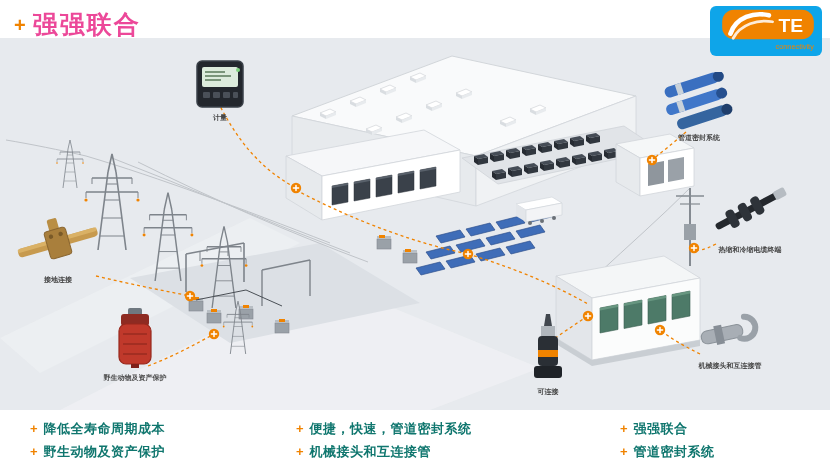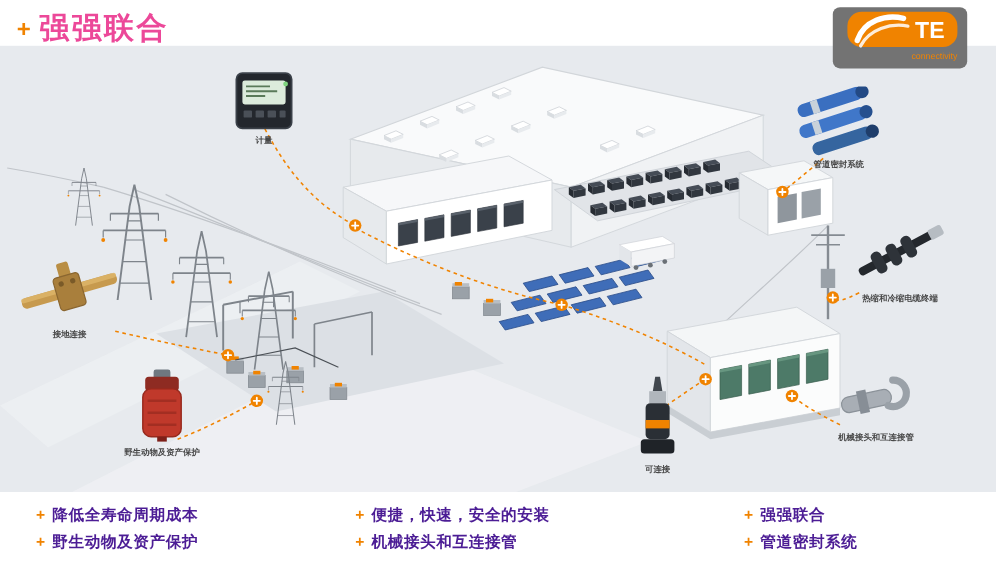--- a/index.html
+++ b/index.html
@@ -3,31 +3,31 @@
 <meta charset="utf-8">
 <style>
   html,body{margin:0;padding:0;background:#ffffff;}
   .page{position:relative;width:830px;height:472px;background:#ffffff;overflow:hidden;
         font-family:"Liberation Sans",sans-serif;}
   .scene-svg{position:absolute;left:0;top:38px;width:830px;height:372px;}
   
   .title-row{position:absolute;left:14px;top:12px;display:flex;align-items:center;gap:7px;z-index:5;}
   .title-row .plus{color:#f08300;font-size:20px;font-weight:800;line-height:1;}
   .title-row h1{margin:0;font-size:25px;font-weight:800;color:#ec4899;letter-spacing:2px;line-height:1;}
-  .logo{position:absolute;right:24px;top:6px;z-index:6;background:#737373;padding:2px 2px 0 6px;border-radius:6px;}
+  .logo{position:absolute;right:8px;top:6px;z-index:6;background:#0ea5e9;padding:2px 2px 0 6px;border-radius:6px;}
   
   .callout{position:absolute;display:flex;flex-direction:column;align-items:center;z-index:4;}
   .callout .cap{margin-top:3px;font-size:7px;font-weight:600;color:#474747;text-align:center;line-height:1.3;}
   
   .footer{position:absolute;left:0;top:412px;width:830px;height:60px;background:#ffffff;z-index:5;}
   .fcol{position:absolute;top:8px;display:flex;flex-direction:column;gap:5px;}
   .fcol.c1{left:30px;} .fcol.c2{left:296px;} .fcol.c3{left:620px;}
   .benefit{display:flex;align-items:baseline;gap:6px;font-size:13px;}
   .benefit .plus{color:#f08300;font-weight:800;}
-  .benefit .blabel{color:#4c1d95;font-weight:700;letter-spacing:0.5px;}
+  .benefit .blabel{color:#0f766e;font-weight:700;letter-spacing:0.5px;}
 </style>
 </head>
 <body>
 
 <div class="page">
 
   <svg class="scene-svg" viewBox="0 0 830 372">
     <defs>
       <linearGradient id="bgGrad" x1="0" y1="0" x2="1" y2="1">
         <stop offset="0" stop-color="#f3f5f7"></stop>
@@ -371,21 +371,21 @@
         <span class="blabel">降低全寿命周期成本</span>
       </div>
       <div class="benefit">
         <span class="plus">+</span>
         <span class="blabel">野生动物及资产保护</span>
       </div>
     </div>
     <div class="fcol c2">
       <div class="benefit">
         <span class="plus">+</span>
-        <span class="blabel">便捷，快速，安全的安装</span>
+        <span class="blabel">便捷，快速，管道密封系统</span>
       </div>
       <div class="benefit">
         <span class="plus">+</span>
         <span class="blabel">机械接头和互连接管</span>
       </div>
     </div>
     <div class="fcol c3">
       <div class="benefit">
         <span class="plus">+</span>
         <span class="blabel">强强联合</span>

